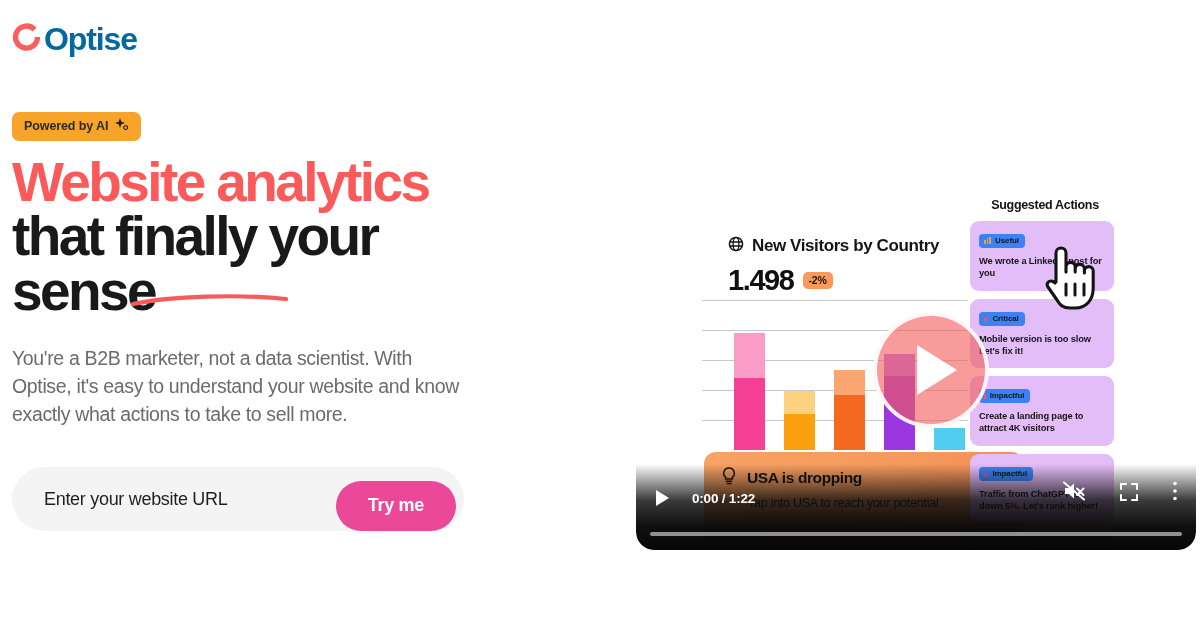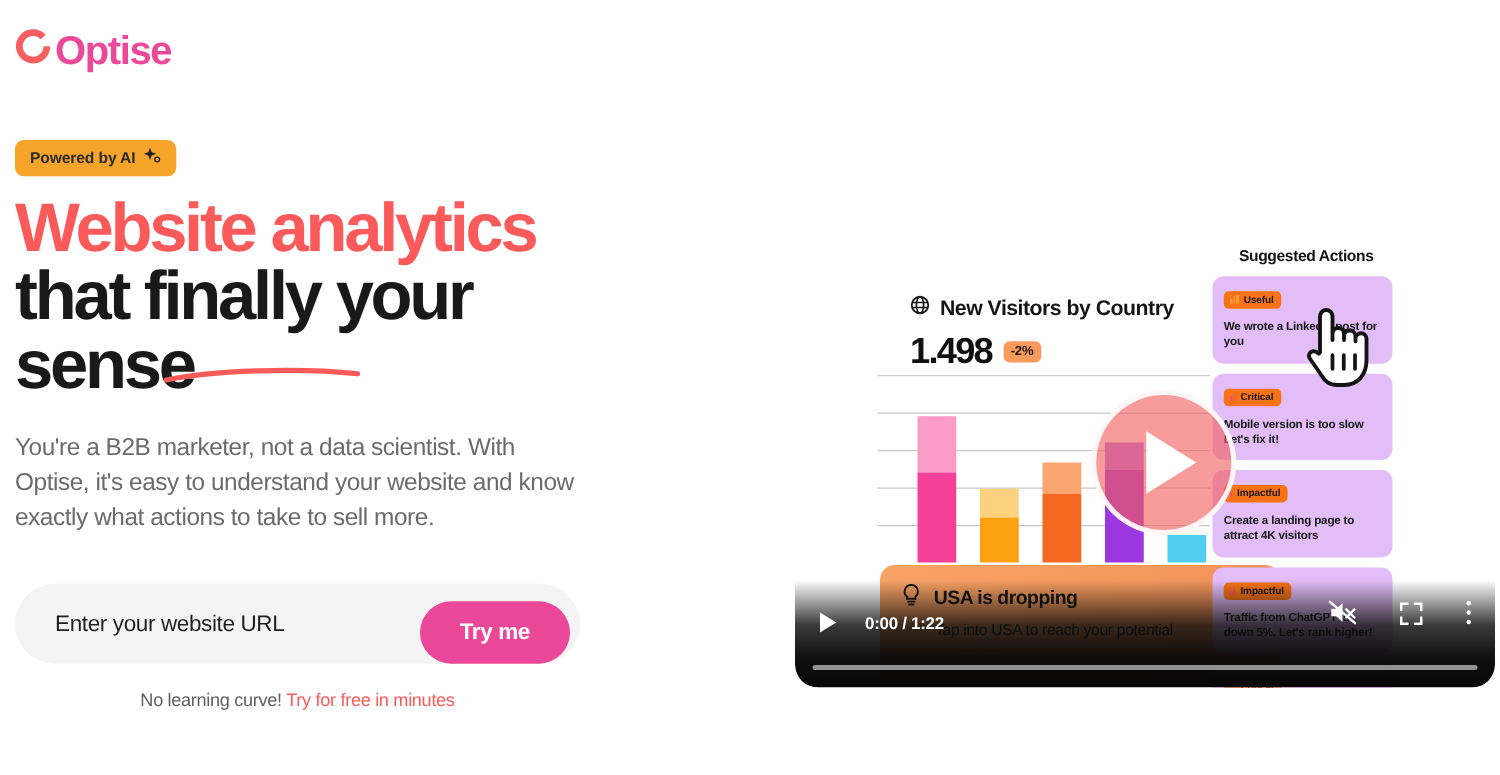--- a/index.html
+++ b/index.html
@@ -35,21 +35,21 @@
     left: 12px;
     top: 22px;
     display: flex;
     align-items: center;
     gap: 2px;
   }
   .logo-mark { display: block; }
   .logo-text {
     font-size: 32px;
     font-weight: 700;
-    color: #ec4899;
+    color: #0369a1;
     letter-spacing: -1.1px;
     line-height: 1;
     font-family: "Liberation Sans", sans-serif;
   }
 
   .nav {
     position: absolute;
     right: 10px;
     top: 22px;
     display: flex;
@@ -307,21 +307,21 @@
     width: 144px;
     background: #e3bdf7;
     border-radius: 9px;
     padding: 9px 9px 11px 9px;
     margin-bottom: 8px;
   }
   .action-badge {
     display: inline-flex;
     align-items: center;
     gap: 4px;
-    background: #f97316;
+    background: #3b82f6;
     border-radius: 4px;
     padding: 2px 6px 3px 5px;
     font-size: 8px;
     font-weight: 700;
     color: #161616;
     letter-spacing: -0.1px;
   }
   .badge-bars { display: flex; gap: 1px; align-items: flex-end; height: 7px; }
   .bb { width: 1.7px; background: #f3a03c; }
   .bb.crit { background: #f0536a; }
@@ -460,23 +460,20 @@
       <span class="hl-line3">sense</span>
     </h1>
 
     <p class="sub">You're a B2B marketer, not a data scientist. With Optise, it's easy to understand your website and know exactly what actions to take to sell more.</p>
 
     <div class="form-row">
       <input class="url-input" type="text" placeholder="Enter your website URL" style="">
       <button class="try-btn">Try me</button>
     </div>
 
-    <div class="note">
-      <span>No learning curve! </span><span class="note-link">Try for free in minutes</span>
-    </div>
   </div>
 
   <div class="video">
 
     <div class="kpi">
       <div class="kpi-head">
         <span>
           <svg width="16" height="16" viewBox="0 0 16 16">
             <circle cx="8" cy="8" r="6.6" fill="none" stroke="#151515" stroke-width="1.5"></circle>
             <ellipse cx="8" cy="8" rx="2.9" ry="6.6" fill="none" stroke="#151515" stroke-width="1.3"></ellipse>

